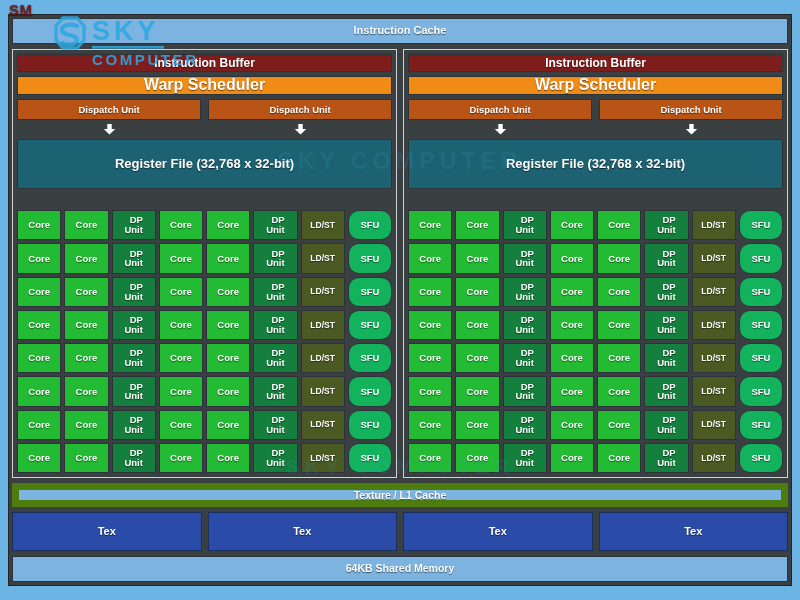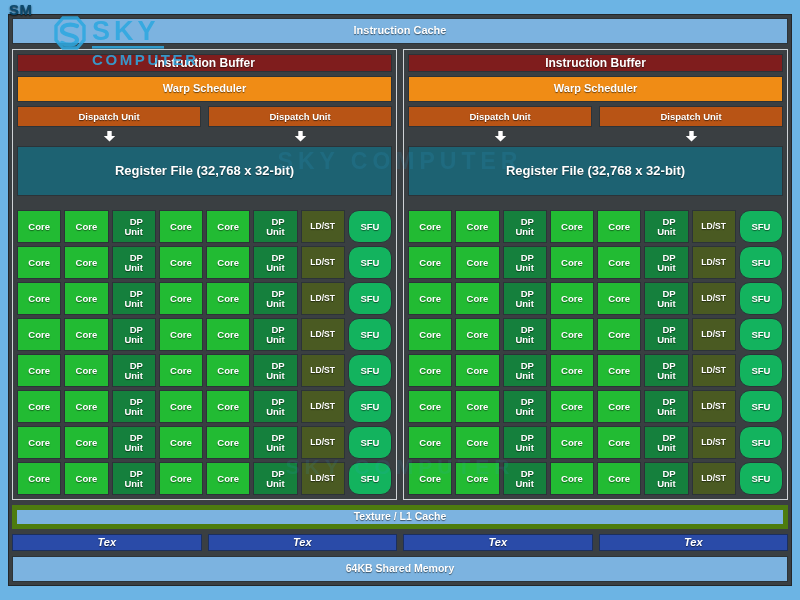--- a/index.html
+++ b/index.html
@@ -29,21 +29,21 @@
     display: flex;
     flex-direction: column;
     gap: 5px;
   }
 
   
   #sm-label {
     position: absolute;
     left: 9px;
     top: 1px;
-    color: #0c4a6e;
+    color: #7f1d1d;
     font-size: 15px;
     font-weight: bold;
     letter-spacing: .4px;
     text-shadow: 0 1px 2px rgba(0,0,0,.85);
     z-index: 40;
     text-align: right;
   }
 
   
   .band {
@@ -86,24 +86,24 @@
   }
 
   .instr-buffer {
     height: 18px;
     background: #7f1d1d;
     border: 1px solid #2c3338;
     font-size: 12px;
     flex: 0 0 auto;
   }
   .warp-sched {
-    height: 26px;
+    height: 19px;
     background: #f08c15;
     border: 1px solid #2c3338;
-    font-size: 11px;
+    font-size: 16px;
     flex: 0 0 auto;
   }
 
   .dispatch-row {
     display: flex;
     gap: 7px;
     flex: 0 0 auto;
   }
   .dispatch-unit {
     flex: 1 1 0;
@@ -136,21 +136,21 @@
     flex: 0 0 auto;
   }
 
   
   .core-grid {
     flex: 1 1 auto;
     display: grid;
     grid-template-columns: repeat(8, 1fr);
     gap: 3px;
     min-height: 0;
-    margin-top: 10px;
+    margin-top: 17px;
   }
   .cell {
     display: flex;
     align-items: center;
     justify-content: center;
     border: 1px solid #2c3338;
     color: #ffffff;
     font-weight: bold;
     font-size: 9.5px;
     text-shadow: 0 1px 1px rgba(0,0,0,.5);
@@ -162,30 +162,29 @@
   }
   .cell.core  { background: #22bb33; }
   .cell.dp    { background: #15803d; text-align: right; }
   .cell.ldst  { background: #4a5a22; font-size: 8.5px; }
   .cell.sfu   { background: #13b35e; border-radius: 11px; }
 
   
   .tex-cache {
     height: 24px;
     background: #7cb3e0;
-    border: 5px solid #4d7c0f;
+    border: 7px solid #4d7c0f;
     font-size: 10.5px;
     flex: 0 0 auto;
   }
   #tex-row {
     display: flex;
     gap: 6px;
-    height: 17px;
-    flex: 0 0 auto;
-    font-style: italic;
+    height: 39px;
+    flex: 0 0 auto;
   }
   .tex-unit {
     flex: 1 1 0;
     background: #2a4ba8;
     border: 1px solid #1b2f5e;
     font-size: 11px;
     min-width: 0;
   }
   .shared-mem {
     height: 26px;

